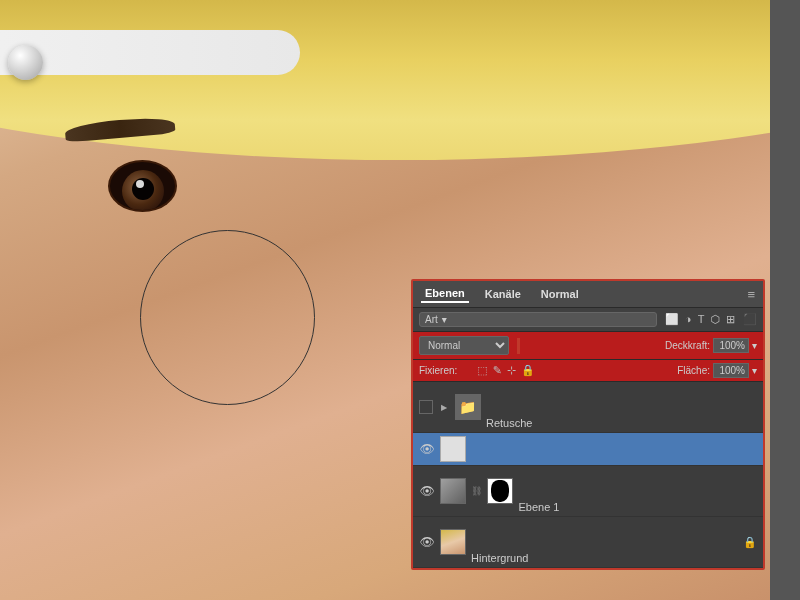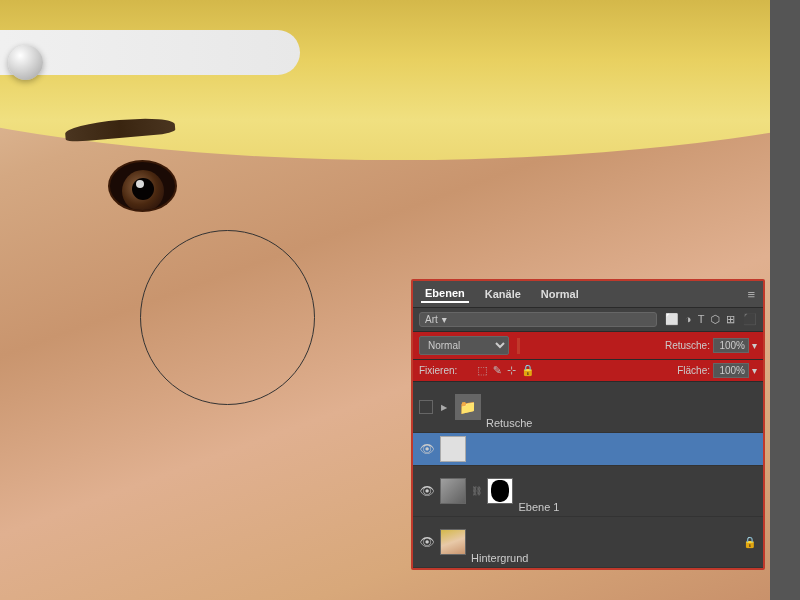--- a/index.html
+++ b/index.html
@@ -429,21 +429,21 @@
 
   <div class="panel-row">
     <select class="blend-mode-select">
       <option>Normal</option>
       <option>Aufhellen</option>
       <option>Abdunkeln</option>
       <option>Multiplizieren</option>
     </select>
     <span style="display:inline-block;width:3px;height:16px;background:#c0392b;margin:0 2px;"></span>
     <div class="opacity-control">
-      <span>Retusche:</span>
+      <span>Deckkraft:</span>
       <input class="opacity-input" type="text" value="100%" style="">
       <span>▾</span>
     </div>
   </div>
 
   <div class="panel-row-fix">
     <span>Fixieren:</span>
     <div class="fix-icons">
       <span class="fix-icon">⬚</span>
       <span class="fix-icon">✎</span>

